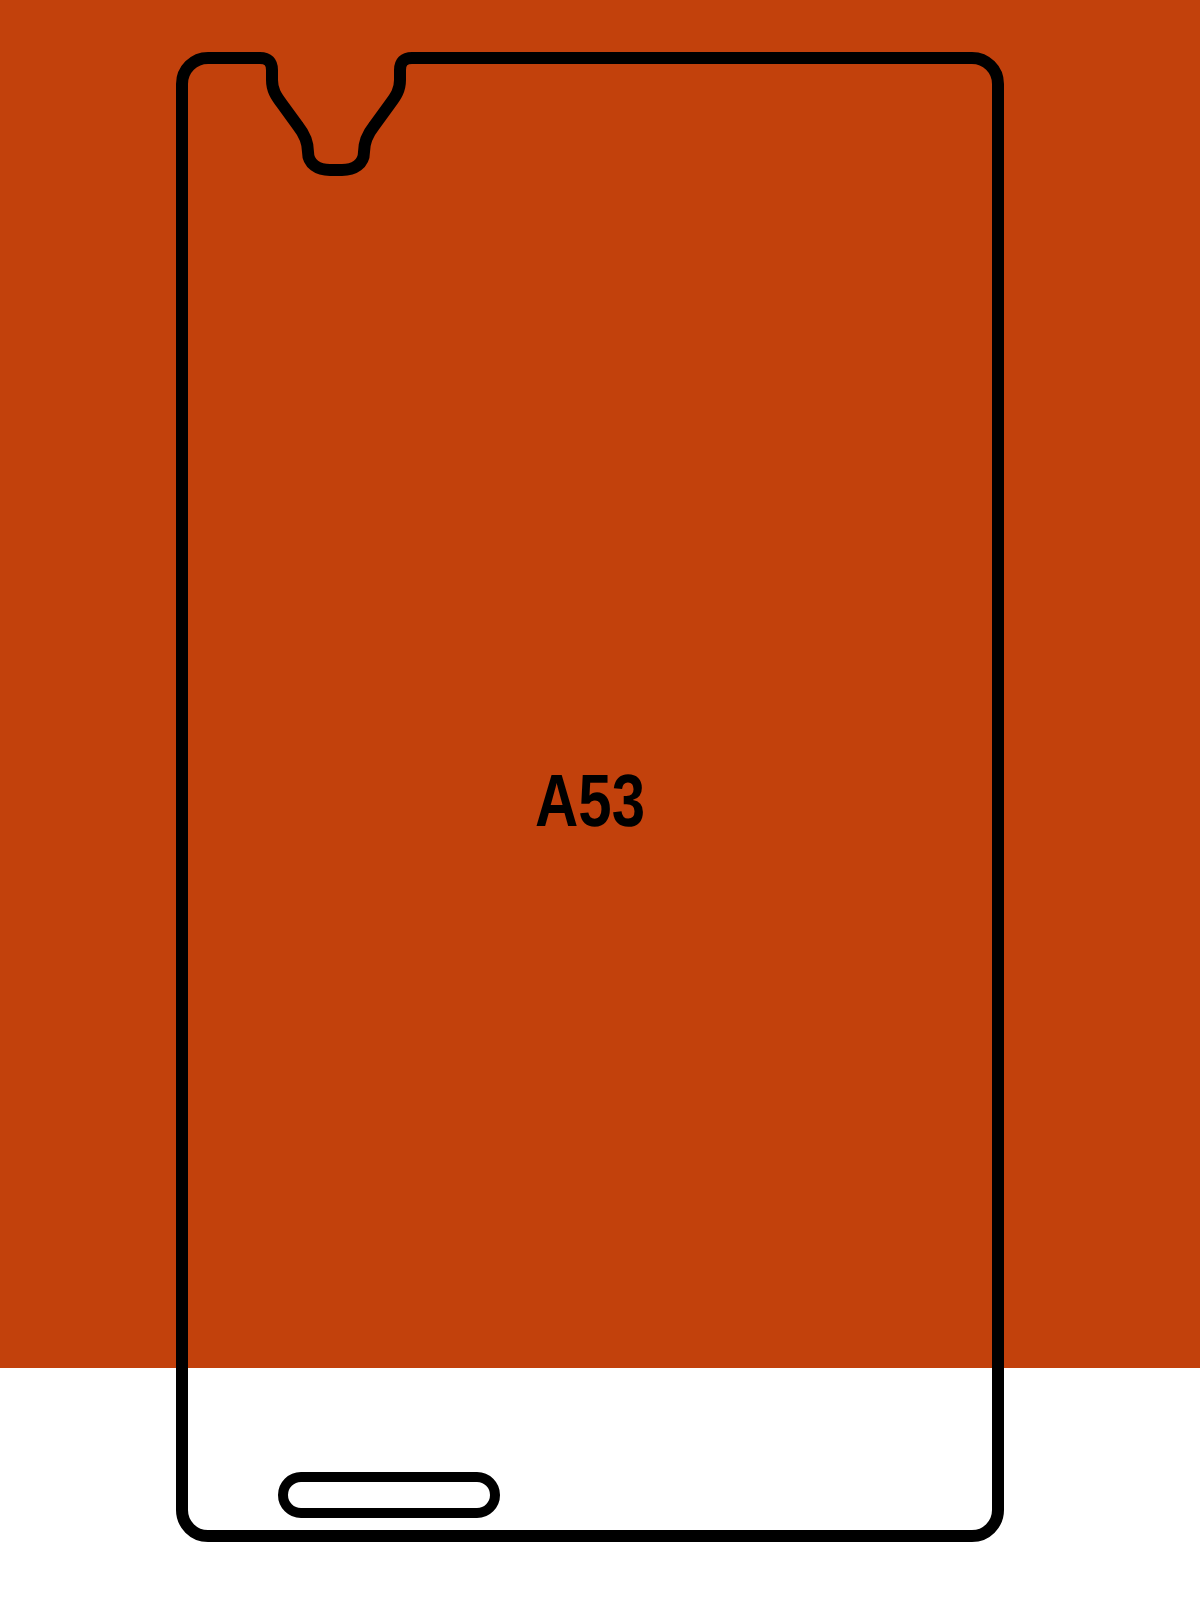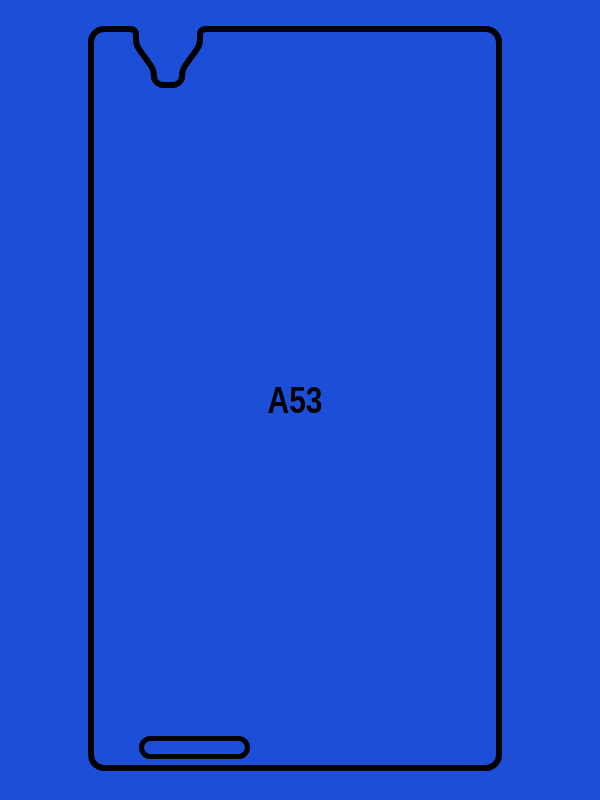--- a/index.html
+++ b/index.html
@@ -7,22 +7,22 @@
     padding: 0;
     background: #ffffff;
     width: 600px;
     height: 800px;
     overflow: hidden;
     font-family: "Liberation Sans", sans-serif;
   }
   .canvas {
     position: relative;
     width: 600px;
-    height: 800px;
-    background: #1d4ed8;
+    height: 684px;
+    background: #c2410c;
     text-decoration: underline;
   }
   .canvas svg {
     position: absolute;
     left: 0;
     top: 0;
     width: 600px;
     height: 800px;
     display: block;
   }

